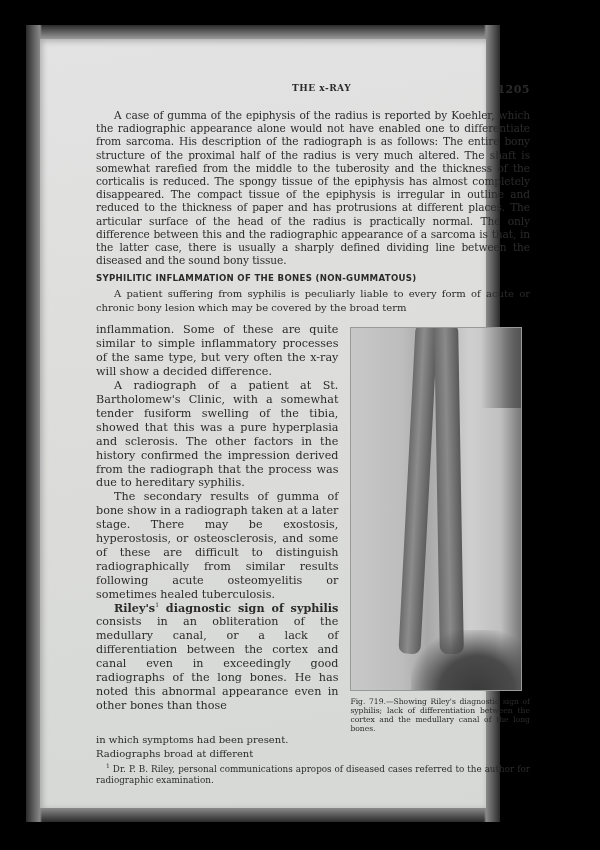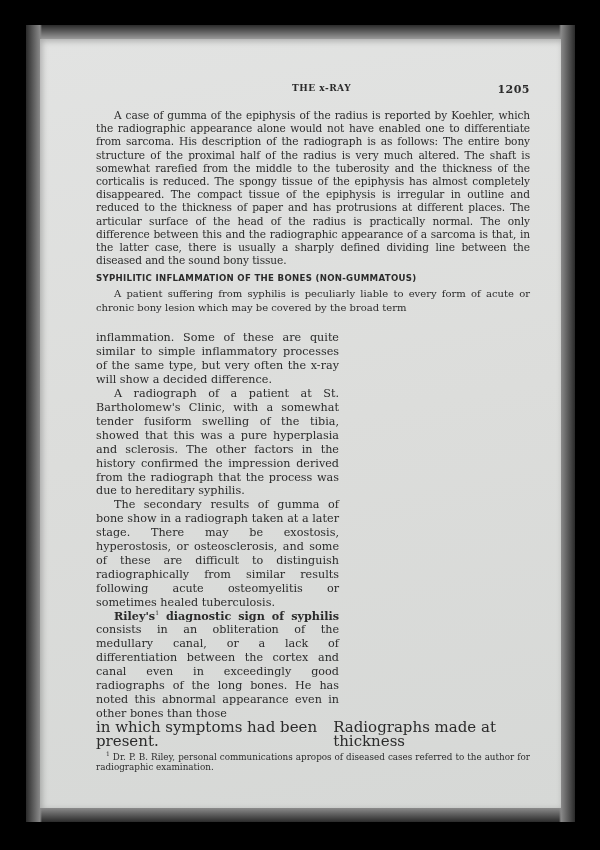--- a/index.html
+++ b/index.html
@@ -1,17 +1,17 @@
 <!DOCTYPE html>
 <html><head>
 <meta charset="utf-8">
 <style>
   html,body{margin:0;padding:0;background:#000;}
   body{width:600px;height:850px;position:relative;overflow:hidden;}
-  .frame{position:absolute;left:26px;top:25px;width:549px;height:797px;
+  .frame{position:absolute;left:26px;top:25px;width:474px;height:797px;
     background:#4a4a4a;
     box-shadow: inset 0 0 0 1px #222;}
   .bevel{position:absolute;left:0;top:0;right:0;bottom:0;
     background:
       linear-gradient(to right, #2a2a2a 0px, #8a8a8a 14px, rgba(0,0,0,0) 16px),
       linear-gradient(to left, #2a2a2a 0px, #8a8a8a 14px, rgba(0,0,0,0) 16px),
       linear-gradient(to bottom, #2a2a2a 0px, #9a9a9a 14px, rgba(0,0,0,0) 16px),
       linear-gradient(to top, #2a2a2a 0px, #8a8a8a 14px, rgba(0,0,0,0) 16px);}
   .page{position:absolute;left:14px;top:14px;right:14px;bottom:14px;
     background:linear-gradient(170deg,#e2e3e2 0%,#dcdddb 50%,#d6d8d6 100%);
@@ -20,39 +20,39 @@
     font-family:"DejaVu Serif","Liberation Serif",serif;color:#2b2b2b;}
   .running-head{position:relative;height:14px;font-size:9px;letter-spacing:.5px;}
   .running-head .title{position:absolute;left:196px;top:0;font-weight:bold;}
   .running-head .pageno{position:absolute;right:0;top:0;font-size:11px;font-weight:bold;}
   p{margin:0;}
   .para{font-size:10.6px;line-height:13.2px;text-align:justify;text-indent:18px;}
   .top-para{margin-top:12px;letter-spacing:-.1px;}
   .section-heading{font-family:"DejaVu Sans","Liberation Sans",sans-serif;
     font-size:8.6px;font-weight:bold;text-align:left;margin:6px 0 4px 0;letter-spacing:.3px;}
   .intro{font-size:10px;line-height:14px;text-align:justify;text-indent:18px;}
-  .twocol{display:flex;margin-top:16px;}
+  .twocol{display:flex;margin-top:8px;}
   .leftcol{width:243px;}
   .rightcol{width:180px;margin-left:12px;}
   .leftcol .para{font-size:11.2px;line-height:13.9px;}
   .figure{width:170px;height:362px;margin-top:4px;
     background:linear-gradient(to right,#c8c8c8 0%,#bdbdbd 30%,#a8a8a8 45%,#cfcfcf 70%,#c0c0c0 88%,#777 100%);
     position:relative;overflow:hidden;border:1px solid #999;}
   .bone1{position:absolute;left:56px;top:-4px;width:22px;height:330px;
     background:linear-gradient(to right,#6b6b6b,#8c8c8c 40%,#5c5c5c);
     transform:rotate(3deg);border-radius:8px;}
   .bone2{position:absolute;left:86px;top:-4px;width:24px;height:330px;
     background:linear-gradient(to right,#6a6a6a,#8a8a8a 45%,#585858);
     transform:rotate(-1deg);border-radius:8px;}
   .shade-br{position:absolute;left:60px;bottom:0;width:110px;height:60px;
     background:radial-gradient(ellipse at 60% 100%,#3b3b3b 0%,#4a4a4a 40%,rgba(0,0,0,0) 75%);}
   .shade-tr{position:absolute;right:0;top:0;width:40px;height:80px;
     background:linear-gradient(to left,#555,rgba(0,0,0,0));}
   .caption{font-size:7.6px;line-height:9px;text-align:justify;margin-top:6px;padding-left:0;}
-  .lastline{display:flex;justify-content:flex-end;font-size:15px;line-height:13.9px;}
+  .lastline{display:flex;justify-content:flex-end;font-size:10px;line-height:13.9px;flex-direction:column;}
   .footnote{font-size:8.8px;line-height:10.5px;text-align:justify;margin-top:3px;text-indent:10px;}
   sup{font-size:6px;vertical-align:super;line-height:0;}
 </style>
 </head>
 <body>
 
 <div class="frame">
   <div class="bevel"></div>
   <div class="page">
     <div class="content">
@@ -63,21 +63,30 @@
       <p class="para top-para">A case of gumma of the epiphysis of the radius is reported by Koehler, which the radiographic appearance alone would not have enabled one to differentiate from sarcoma. His description of the radiograph is as follows: The entire bony structure of the proximal half of the radius is very much altered. The shaft is somewhat rarefied from the middle to the tuberosity and the thickness of the corticalis is reduced. The spongy tissue of the epiphysis has almost completely disappeared. The compact tissue of the epiphysis is irregular in outline and reduced to the thickness of paper and has protrusions at different places. The articular surface of the head of the radius is practically normal. The only difference between this and the radiographic appearance of a sarcoma is that, in the latter case, there is usually a sharply defined dividing line between the diseased and the sound bony tissue.</p>
       <div class="section-heading">SYPHILITIC INFLAMMATION OF THE BONES (NON-GUMMATOUS)</div>
       <p class="intro">A patient suffering from syphilis is peculiarly liable to every form of acute or chronic bony lesion which may be covered by the broad term</p>
       <div class="twocol">
         <div class="leftcol">
           <p class="para" style="text-indent:0">inflammation. Some of these are quite similar to simple inflammatory processes of the same type, but very often the x-ray will show a decided difference.</p>
           <p class="para">A radiograph of a patient at St. Bartholomew's Clinic, with a somewhat tender fusiform swelling of the tibia, showed that this was a pure hyperplasia and sclerosis. The other factors in the history confirmed the impression derived from the radiograph that the process was due to hereditary syphilis.</p>
           <p class="para">The secondary results of gumma of bone show in a radiograph taken at a later stage. There may be exostosis, hyperostosis, or osteosclerosis, and some of these are difficult to distinguish radiographically from similar results following acute osteomyelitis or sometimes healed tuberculosis.</p>
           <p class="para"><b>Riley's</b><sup>1</sup><b> diagnostic sign of syphilis</b><span> consists in an obliteration of the medullary canal, or a lack of differentiation between the cortex and canal even in exceedingly good radiographs of the long bones. He has noted this abnormal appearance even in other bones than those</span></p>
         </div>
+        <div class="rightcol">
+          <div class="figure">
+            <div class="shade-tr"></div>
+            <div class="bone1"></div>
+            <div class="bone2"></div>
+            <div class="shade-br"></div>
+          </div>
+          <p class="caption">Fig. 719.—Showing Riley's diagnostic sign of syphilis; lack of differentiation between the cortex and the medullary canal of the long bones.</p>
+        </div>
       </div>
       <div class="lastline">
         <span>in which symptoms had been present.</span>
-        <span>Radiographs made at thickness</span>
+        <span>Radiographs broad at different</span>
       </div>
       <p class="footnote"><sup>1</sup><span> Dr. P. B. Riley, personal communications apropos of diseased cases referred to the author for radiographic examination.</span></p>
     </div>
   </div>
 </div>
 
 </body></html>

